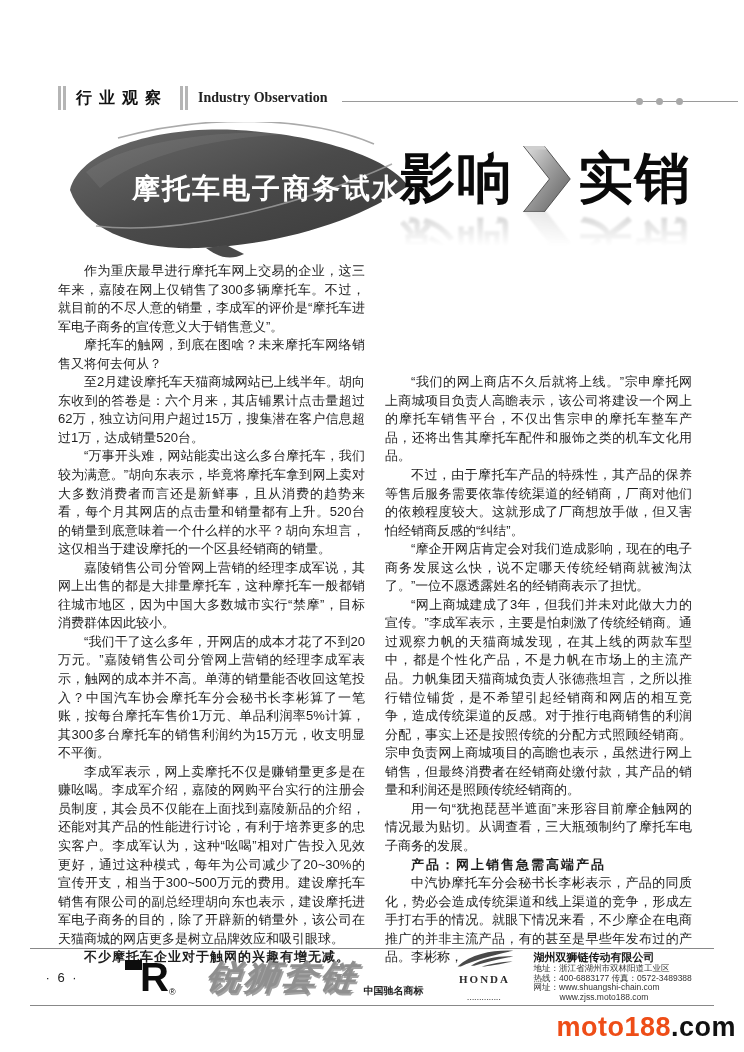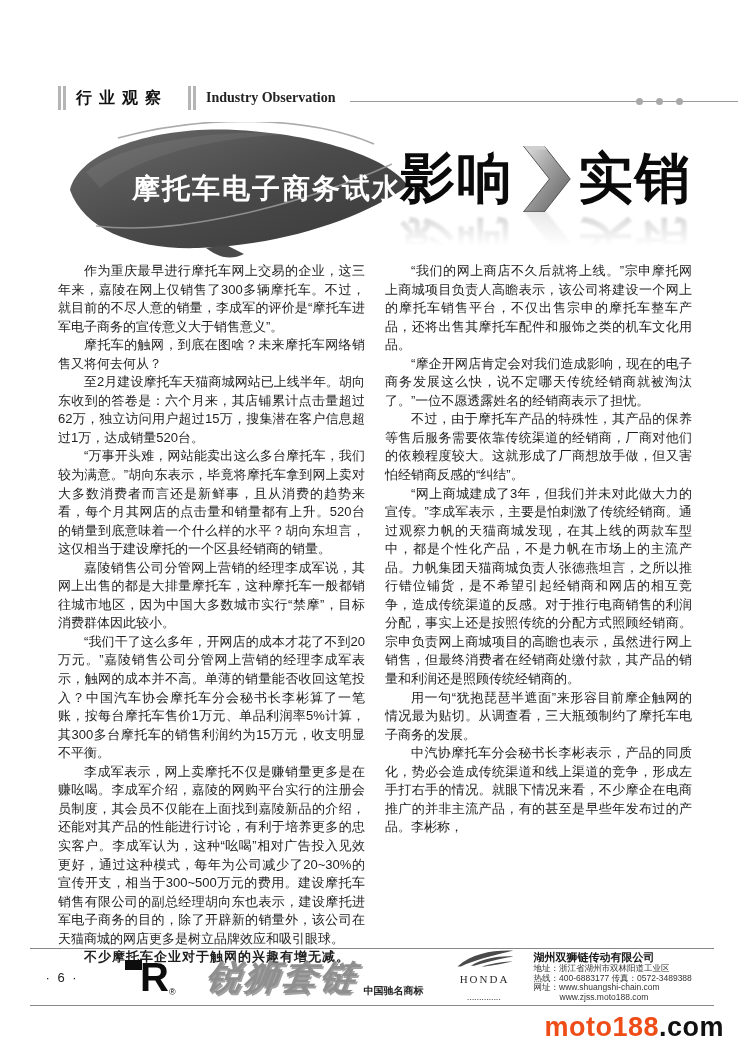--- a/index.html
+++ b/index.html
@@ -5,66 +5,66 @@
   html,body { margin:0; padding:0; background:#fff; }
   .page {
     position:relative; width:744px; height:1052px; background:#fff;
     font-family:"Liberation Sans", sans-serif; color:#1c1c1c; overflow:hidden;
   }
 
   
   .header { position:absolute; left:58px; top:84px; right:6px; height:28px; display:flex; align-items:center; }
   .dbar { width:8px; height:24px; background:
       linear-gradient(to right, #b5b5b5 0 3px, transparent 3px 5px, #b5b5b5 5px 8px); flex:0 0 auto; }
-  .sec-cn { font-size:16px; font-weight:700; letter-spacing:7px; color:#111; margin:0 20px 0 10px; white-space:nowrap; }
+  .sec-cn { font-size:16px; font-weight:700; letter-spacing:7px; color:#111; margin:0 12px 0 10px; white-space:nowrap; }
   .sec-en { font-family:"Liberation Serif", serif; font-size:14px; font-weight:700; color:#222; margin-left:10px; white-space:nowrap; }
   .hrule { flex:1; height:1px; background:#9a9a9a; margin-left:14px; position:relative; top:3px; }
   .hrule i { position:absolute; top:-3px; width:7px; height:7px; border-radius:50%; background:#a9a9a9; }
   .hrule i.d1 { right:95px; } .hrule i.d2 { right:75px; } .hrule i.d3 { right:55px; }
 
   
   .banner { position:absolute; left:56px; top:122px; width:650px; height:152px; }
   .leaf-svg { position:absolute; left:0; top:0; width:356px; height:140px; }
   .leaf-label { position:absolute; left:16px; top:48px; width:330px; text-align:right;
     font-size:28px; font-weight:700; color:#fff; letter-spacing:2px; white-space:nowrap; }
   .headline { position:absolute; left:344px; top:24px; display:flex; align-items:center; gap:6px; }
   .hl-word { font-size:55px; font-weight:900; color:#0a0a0a; letter-spacing:2px; line-height:1.05; white-space:nowrap; }
   .chev-svg { width:52px; height:66px; flex:0 0 auto; }
   .headline.reflection { top:88px; transform:scaleY(-1); opacity:.20; filter:blur(1.2px);
     -webkit-mask-image:linear-gradient(to top, rgba(0,0,0,.95) 0%, transparent 55%);
     mask-image:linear-gradient(to top, rgba(0,0,0,.95) 0%, transparent 55%); }
 
   
-  .columns { position:absolute; left:58px; top:262px; width:634px; display:flex; gap:20px; }
+  .columns { position:absolute; left:58px; top:262px; width:634px; display:flex; gap:20px;align-items:flex-end; }
   .col { width:307px; }
   .para { margin:0; text-indent:2em; text-align:justify; font-size:13px; line-height:18.55px; color:#1e1e1e; }
   .para.bold { font-weight:700; letter-spacing:1px; }
   .para.heading { font-weight:700; letter-spacing:2px; }
 
   
   .footer { position:absolute; left:30px; top:948px; width:684px; height:56px;
     border-top:1.5px solid #888; border-bottom:1.5px solid #888;
     display:flex; align-items:center; }
   .page-num { width:64px; text-align:center; font-size:13px; color:#222; letter-spacing:2px; }
   .jr-wrap { position:relative; margin-left:46px; font-weight:900; font-size:40px; color:#0d0d0d; line-height:1; }
   .jr-wrap::before { content:''; position:absolute; left:-15px; top:3px; width:17px; height:10px; background:#0d0d0d; }
   .jr-reg { font-size:9px; font-weight:400; vertical-align:bottom; }
   .brand-name { margin-left:30px; font-size:35px; font-weight:900; font-style:italic; color:#8f8f8f;
     letter-spacing:3px; transform:skewX(-8deg); text-shadow:2px 2px 0 rgba(70,70,70,.5); white-space:nowrap; }
   .brand-badge { font-size:10px; font-weight:700; color:#222; margin:27px 0 0 6px; white-space:nowrap; }
   .honda-block { margin-left:24px; width:74px; text-align:center; }
   .wing-svg { width:62px; height:20px; display:block; margin:0 auto; }
-  .honda-label { font-family:"Liberation Serif", serif; font-size:11px; font-weight:400; letter-spacing:2px; color:#2b2b2b; }
+  .honda-label { font-family:"Liberation Serif", serif; font-size:11px; font-weight:700; letter-spacing:2px; color:#2b2b2b; }
   .honda-fine { font-size:4px; color:#555; letter-spacing:1px; line-height:5px; }
   .company { margin-left:12px; font-size:8.5px; line-height:9.8px; color:#333; }
   .company .cname { font-size:11px; font-weight:700; color:#1a1a1a; line-height:12px; }
   .company .cweb2 { padding-left:26px; }
 
   
-  .watermark { position:absolute; right:20px; top:1012px; font-size:27px; font-weight:700; letter-spacing:0.5px; }
+  .watermark { position:absolute; right:8px; top:1012px; font-size:27px; font-weight:700; letter-spacing:0.5px; }
   .wm-brand { color:#ee4d17; }
   .wm-suffix { color:#111; }
 </style>
 </head>
 <body>
 
 <div class="page">
 
   <div class="header">
     <span class="dbar"></span>
@@ -125,24 +125,25 @@
         <p class="para">摩托车的触网，到底在图啥？未来摩托车网络销售又将何去何从？</p>
         <p class="para">至2月建设摩托车天猫商城网站已上线半年。胡向东收到的答卷是：六个月来，其店铺累计点击量超过62万，独立访问用户超过15万，搜集潜在客户信息超过1万，达成销量520台。</p>
         <p class="para">“万事开头难，网站能卖出这么多台摩托车，我们较为满意。”胡向东表示，毕竟将摩托车拿到网上卖对大多数消费者而言还是新鲜事，且从消费的趋势来看，每个月其网店的点击量和销量都有上升。520台的销量到底意味着一个什么样的水平？胡向东坦言，这仅相当于建设摩托的一个区县经销商的销量。</p>
         <p class="para">嘉陵销售公司分管网上营销的经理李成军说，其网上出售的都是大排量摩托车，这种摩托车一般都销往城市地区，因为中国大多数城市实行“禁摩”，目标消费群体因此较小。</p>
         <p class="para">“我们干了这么多年，开网店的成本才花了不到20万元。”嘉陵销售公司分管网上营销的经理李成军表示，触网的成本并不高。单薄的销量能否收回这笔投入？中国汽车协会摩托车分会秘书长李彬算了一笔账，按每台摩托车售价1万元、单品利润率5%计算，其300多台摩托车的销售利润约为15万元，收支明显不平衡。</p>
         <p class="para">李成军表示，网上卖摩托不仅是赚销量更多是在赚吆喝。李成军介绍，嘉陵的网购平台实行的注册会员制度，其会员不仅能在上面找到嘉陵新品的介绍，还能对其产品的性能进行讨论，有利于培养更多的忠实客户。李成军认为，这种“吆喝”相对广告投入见效更好，通过这种模式，每年为公司减少了20~30%的宣传开支，相当于300~500万元的费用。建设摩托车销售有限公司的副总经理胡向东也表示，建设摩托进军电子商务的目的，除了开辟新的销量外，该公司在天猫商城的网店更多是树立品牌效应和吸引眼球。</p>
         <p class="para bold">不少摩托车企业对于触网的兴趣有增无减。</p>
       </div>
     <div class="col">
         <p class="para">“我们的网上商店不久后就将上线。”宗申摩托网上商城项目负责人高瞻表示，该公司将建设一个网上的摩托车销售平台，不仅出售宗申的摩托车整车产品，还将出售其摩托车配件和服饰之类的机车文化用品。</p>
+        <p class="para">不过，由于摩托车产品的特殊性，其产品的保养等售后服务需要依靠传统渠道的经销商，厂商对他们的依赖程度较大。这就形成了厂商想放手做，但又害怕经销商反感的“纠结”。</p>
         <p class="para">“摩企开网店肯定会对我们造成影响，现在的电子商务发展这么快，说不定哪天传统经销商就被淘汰了。”一位不愿透露姓名的经销商表示了担忧。</p>
-        <p class="para">不过，由于摩托车产品的特殊性，其产品的保养等售后服务需要依靠传统渠道的经销商，厂商对他们的依赖程度较大。这就形成了厂商想放手做，但又害怕经销商反感的“纠结”。</p>
         <p class="para">“网上商城建成了3年，但我们并未对此做大力的宣传。”李成军表示，主要是怕刺激了传统经销商。通过观察力帆的天猫商城发现，在其上线的两款车型中，都是个性化产品，不是力帆在市场上的主流产品。力帆集团天猫商城负责人张德燕坦言，之所以推行错位铺货，是不希望引起经销商和网店的相互竞争，造成传统渠道的反感。对于推行电商销售的利润分配，事实上还是按照传统的分配方式照顾经销商。宗申负责网上商城项目的高瞻也表示，虽然进行网上销售，但最终消费者在经销商处缴付款，其产品的销量和利润还是照顾传统经销商的。</p>
         <p class="para">用一句“犹抱琵琶半遮面”来形容目前摩企触网的情况最为贴切。从调查看，三大瓶颈制约了摩托车电子商务的发展。</p>
+        <p class="para heading">产品：网上销售急需高端产品</p>
         <p class="para">中汽协摩托车分会秘书长李彬表示，产品的同质化，势必会造成传统渠道和线上渠道的竞争，形成左手打右手的情况。就眼下情况来看，不少摩企在电商推广的并非主流产品，有的甚至是早些年发布过的产品。李彬称，</p>
       </div>
   </div>
 
   <div class="footer">
     <span class="page-num">· 6 ·</span>
     <span class="jr-wrap"><span>R</span><span class="jr-reg">®</span></span>
     <span class="brand-name">锐狮套链</span>
     <span class="brand-badge">中国驰名商标</span>
     <span class="honda-block">

